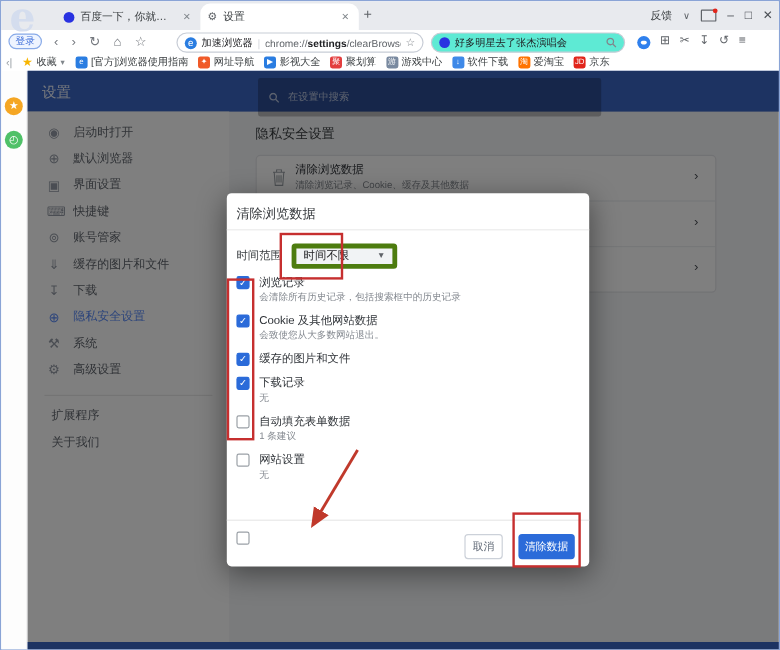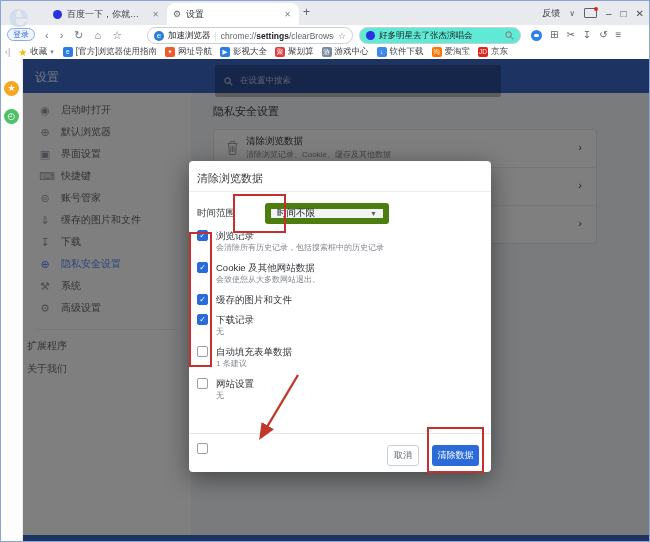--- a/index.html
+++ b/index.html
@@ -68,42 +68,42 @@
   .s-search{position:absolute;left:192px;top:6px;width:286px;height:22px;background:rgba(0,0,0,0.24);
     border-radius:2px;display:flex;align-items:center;padding:16px 9px;box-sizing:border-box;gap:7px;}
   .s-search .q{font-size:8.5px;color:#b9c4dd;}
   .sidebar{position:absolute;left:0;top:34px;width:168px;height:442px;background:#fff;}
   .sd-item{display:flex;align-items:center;height:22px;padding-left:16px;gap:10px;}
   .sd-item .ico{width:12px;text-align:center;font-size:11px;color:#959ba6;}
   .sd-item .lb{font-size:10px;color:#61666e;}
   .sd-item.active .ico,.sd-item.active .lb{color:#5b8bf7;}
   .sd-list{padding-top:6px;}
   .sd-div{margin:10px 14px 0 14px;border-top:1px solid #e9e9e9;}
-  .sd-link{display:flex;align-items:center;height:23px;padding-left:4px;font-size:10px;color:#61666e;}
+  .sd-link{display:flex;align-items:center;height:23px;padding-left:20px;font-size:10px;color:#61666e;}
   .sd-links{padding-top:4px;}
   .content{position:absolute;left:168px;top:34px;right:0;bottom:8px;padding:11px 0 0 22px;}
   .pg-title{font-size:11px;color:#3c4043;margin-bottom:10px;}
   .card{width:384px;background:#fff;border:1px solid #e3e5e9;border-radius:4px;box-sizing:border-box;}
   .card-row{position:relative;height:37px;border-bottom:1px solid #eceef1;}
   .card-row:last-child{border-bottom:none;}
   .card-row .tr-ico{position:absolute;left:13px;top:11px;}
   .card-row .rt{position:absolute;left:32px;top:5px;font-size:9.5px;color:#2f3338;}
   .card-row .rs{position:absolute;left:32px;top:19px;font-size:8px;color:#84898f;white-space:nowrap;}
   .card-row .chev{position:absolute;right:14px;top:11px;font-size:11px;color:#4a4e54;}
   .s-footer{position:absolute;left:0;bottom:0;width:628px;height:8px;background:#3a66c4;}
   .dim{position:absolute;left:0;top:0;width:628px;height:484px;background:rgba(0,0,0,0.5);z-index:5;}
   
   .dialog{position:absolute;left:166px;top:102px;width:302px;height:311px;background:#fff;border-radius:4px;
     box-shadow:0 6px 24px rgba(0,0,0,0.45);z-index:10;}
   .d-title{position:absolute;left:8px;top:10px;font-size:11px;color:#35383c;}
   .d-div1{position:absolute;left:0;right:0;top:30px;border-top:1px solid #ececec;}
   .d-timerow{position:absolute;left:8px;top:40px;right:8px;height:24px;display:flex;align-items:center;gap:8px;}
   .d-timerow .tl{font-size:9.5px;color:#3c4043;}
-  .d-select{width:124px;height:21px;background:#f1f3f5;border:6px solid #4d7c0f;border-radius:3px;
-    display:flex;align-items:center;padding:0 6px;box-sizing:border-box;margin-left:22px;}
+  .d-select{width:88px;height:21px;background:#f1f3f5;border:4px solid #4d7c0f;border-radius:3px;
+    display:flex;align-items:center;padding:0 6px;box-sizing:border-box;}
   .d-select .val{flex:1;font-size:9.5px;color:#202124;}
   .d-select .car{font-size:7px;color:#5f6368;}
   .d-items{position:absolute;left:8px;top:68px;right:0;}
   .d-row{display:flex;gap:8px;margin-bottom:7px;}
   .cb{flex:0 0 auto;width:11px;height:11px;margin-top:1px;border:1px solid #9aa0a6;border-radius:2px;background:#fff;
     box-sizing:border-box;font-size:8px;line-height:9px;text-align:center;color:#fff;}
   .d-row.checked .cb,.cb.checked{background:#2b6bd9;border-color:#2b6bd9;}
   .d-row.checked .cb::after{content:"✓";}
   .d-row .dl{font-size:9.5px;line-height:13px;color:#2f3338;}
   .d-row .ds{font-size:8px;line-height:12px;color:#83888f;white-space:nowrap;}

